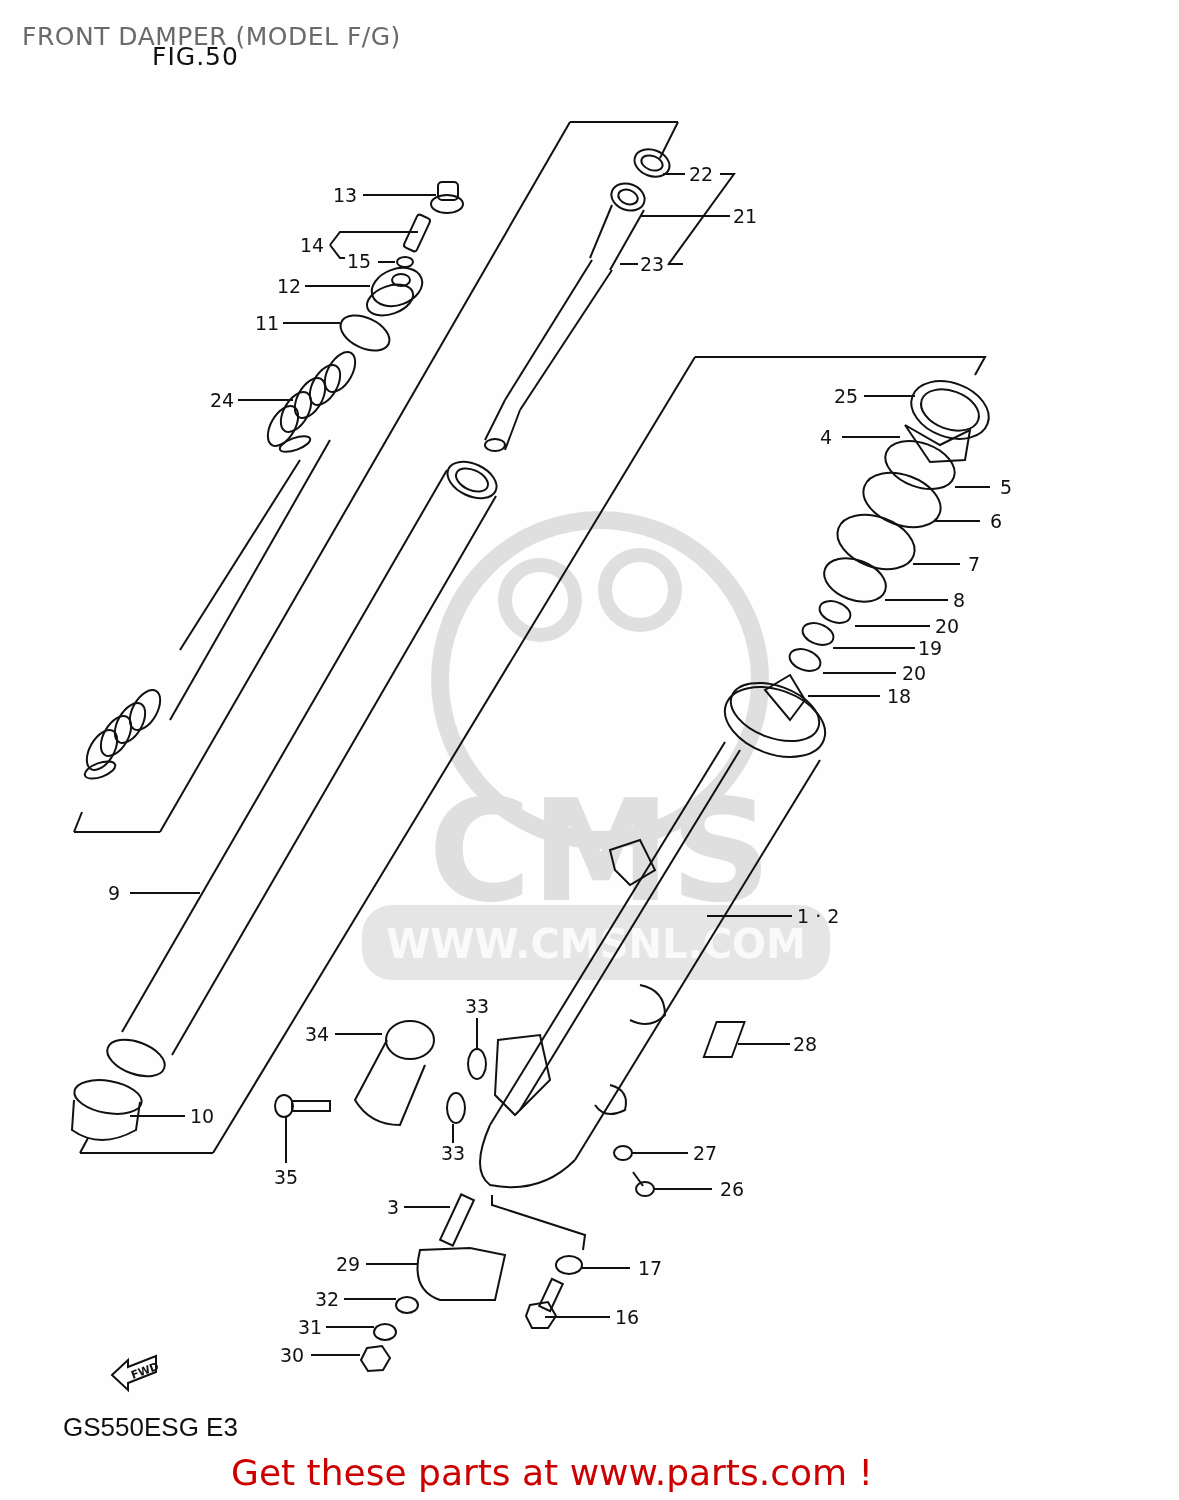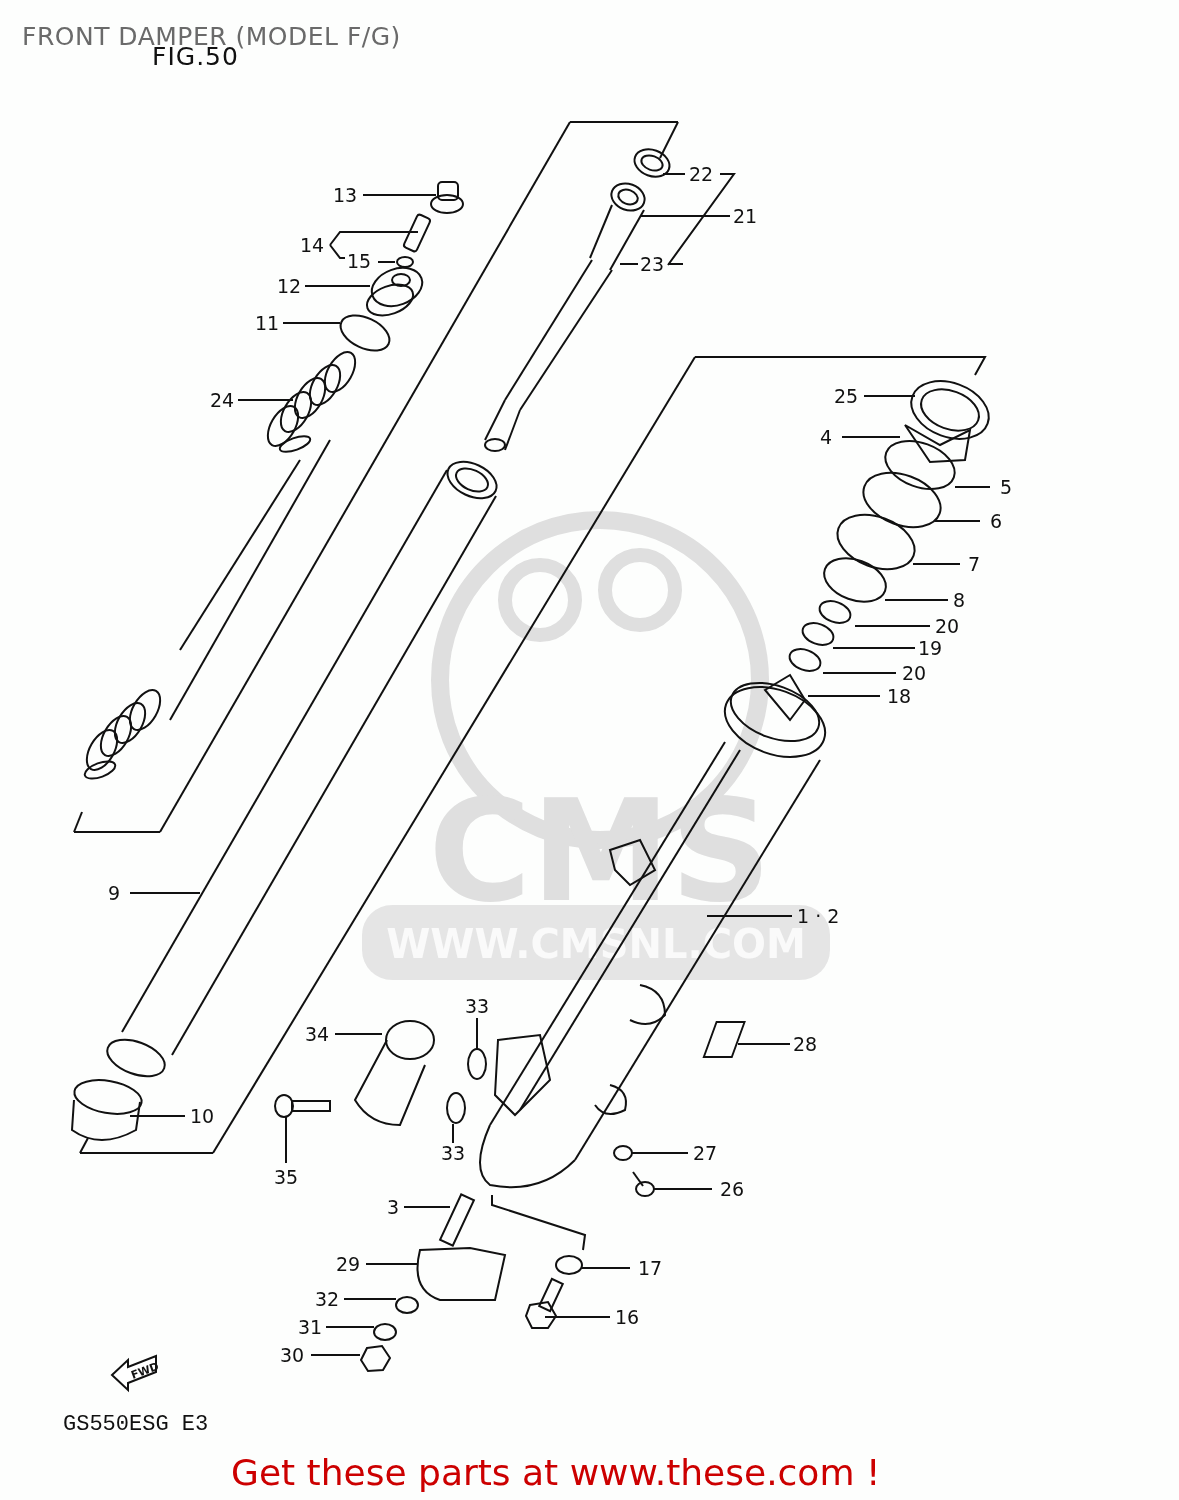--- a/index.html
+++ b/index.html
@@ -1,21 +1,21 @@
 <!DOCTYPE html>
 <html><head>
 <meta charset="utf-8">
 <style>
   html, body { margin: 0; padding: 0; background: #fdfefd; }
   body { width: 1179px; height: 1500px; position: relative; overflow: hidden; font-family: "DejaVu Sans", sans-serif; }
   .title { position: absolute; left: 22px; top: 22px; font-size: 25px; color: #6a6a6a; letter-spacing: 0.5px; white-space: nowrap; z-index: 3; text-align: right; }
   .fig { position: absolute; left: 152px; top: 42px; font-size: 25px; font-weight: normal; color: #111; font-family: "DejaVu Sans", sans-serif; letter-spacing: 1px; z-index: 2; }
   svg#diagram { position: absolute; left: 0; top: 0; width: 1179px; height: 1500px; z-index: 1; }
   .lbl { font-family: "DejaVu Sans", sans-serif; font-size: 19px; fill: #111; }
-  .model { position: absolute; left: 63px; top: 1412px; font-family: Liberation Mono, monospace; font-size: 22px; color: #111; z-index: 2; text-align: center; }
+  .model { position: absolute; left: 63px; top: 1412px; font-family: Liberation Sans, sans-serif; font-size: 26px; color: #111; z-index: 2; text-align: center; }
   .promo { position: absolute; left: 231px; top: 1452px; font-size: 36px; color: #cc0000; white-space: nowrap; z-index: 2; font-family: "DejaVu Sans", sans-serif; }
   .wm-text { font-family: "DejaVu Sans", sans-serif; font-weight: bold; }
 </style>
 </head>
 <body>
 
 <div class="title">FRONT DAMPER (MODEL F/G)</div>
 <div class="fig">FIG.50</div>
 
 <svg id="diagram" viewBox="0 0 1179 1500" xmlns="http://www.w3.org/2000/svg">
@@ -250,13 +250,13 @@
     <text class="lbl" x="336" y="1271">29</text>
     <text class="lbl" x="638" y="1275">17</text>
     <text class="lbl" x="315" y="1306">32</text>
     <text class="lbl" x="615" y="1324">16</text>
     <text class="lbl" x="298" y="1334">31</text>
     <text class="lbl" x="280" y="1362">30</text>
   </g>
 </svg>
 
 <div class="model">GS550ESG E3</div>
-<div class="promo">Get these parts at www.these.com !</div>
+<div class="promo">Get these parts at www.parts.com !</div>
 
 </body></html>

